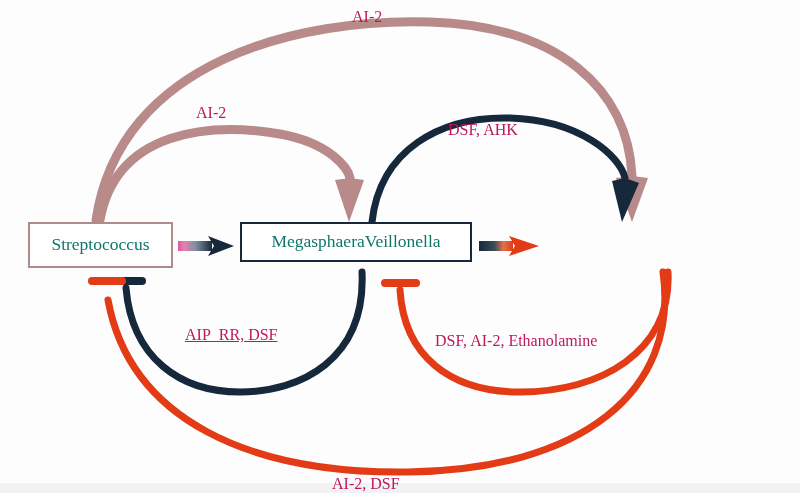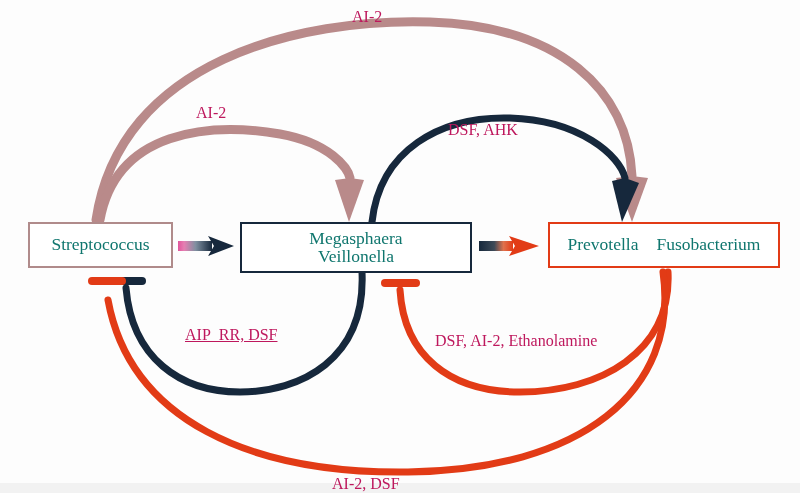--- a/index.html
+++ b/index.html
@@ -13,21 +13,21 @@
   .node-box{
     position:absolute;background:#ffffff;border-style:solid;
     display:flex;align-items:center;justify-content:center;
     box-sizing:border-box;z-index:5;
   }
   .node-box .taxon{
     font-size:17.5px;color:#0f766e;white-space:nowrap;line-height:1;
     font-family:"Liberation Serif","DejaVu Serif",serif;
   }
   #node-strep{left:28px;top:222px;width:145px;height:46px;border-width:2px;border-color:#b08b8b;}
-  #node-mid{left:240px;top:222px;width:232px;height:51px;border-width:2.5px;border-color:#16283c;flex-direction:column;}
+  #node-mid{left:240px;top:222px;width:232px;height:40px;border-width:2.5px;border-color:#16283c;}
   #node-right{left:548px;top:222px;width:232px;height:46px;border-width:2.5px;border-color:#e23b16;}
   #node-mid .taxon+.taxon{}
   #node-right .taxon+.taxon{margin-left:18px;}
 
   .edge-label{
     position:absolute;font-size:16px;color:#be185d;white-space:nowrap;z-index:6;
     font-family:"Liberation Serif","DejaVu Serif",serif;
   }
   #lbl-ai2-top{left:352px;top:8px;}
   #lbl-ai2-mid{left:196px;top:104px;}
@@ -105,24 +105,20 @@
 
   <div class="node-box" id="node-strep">
     <span class="taxon">Streptococcus</span>
   </div>
 
   <div class="node-box" id="node-mid">
     <span class="taxon">Megasphaera</span>
     <span class="taxon">Veillonella</span>
   </div>
 
-  <div class="node-box" id="node-right">
-    <span class="taxon">Prevotella</span>
-    <span class="taxon">Fusobacterium</span>
-  </div>
 
   <div class="edge-label" id="lbl-ai2-top">AI-2</div>
   <div class="edge-label" id="lbl-ai2-mid">AI-2</div>
   <div class="edge-label" id="lbl-dsf-ahk">DSF, AHK</div>
   <div class="edge-label" id="lbl-aiprr">AIP_RR, DSF</div>
   <div class="edge-label" id="lbl-dsf-ai2-eth">DSF, AI-2, Ethanolamine</div>
   <div class="edge-label" id="lbl-ai2-dsf">AI-2, DSF</div>
 
   <div class="bottom-strip"></div>
 </div>

